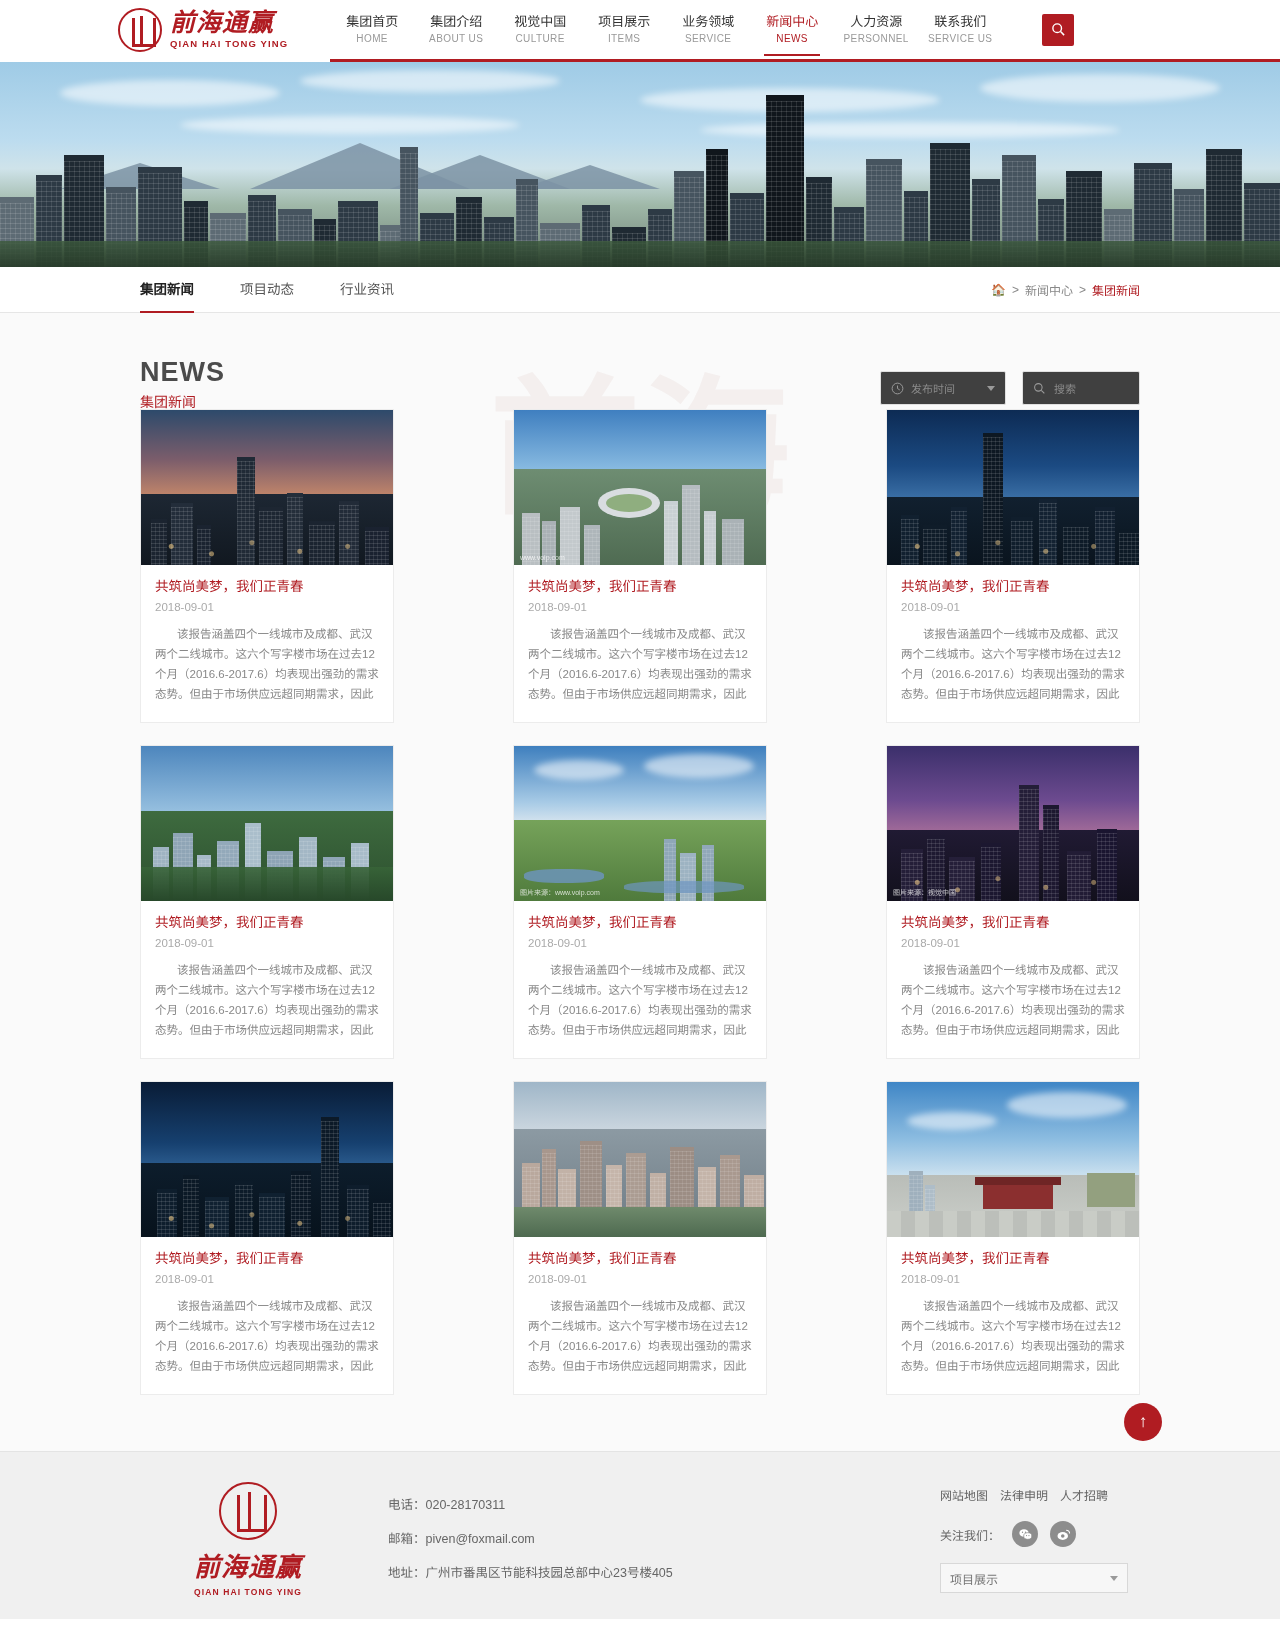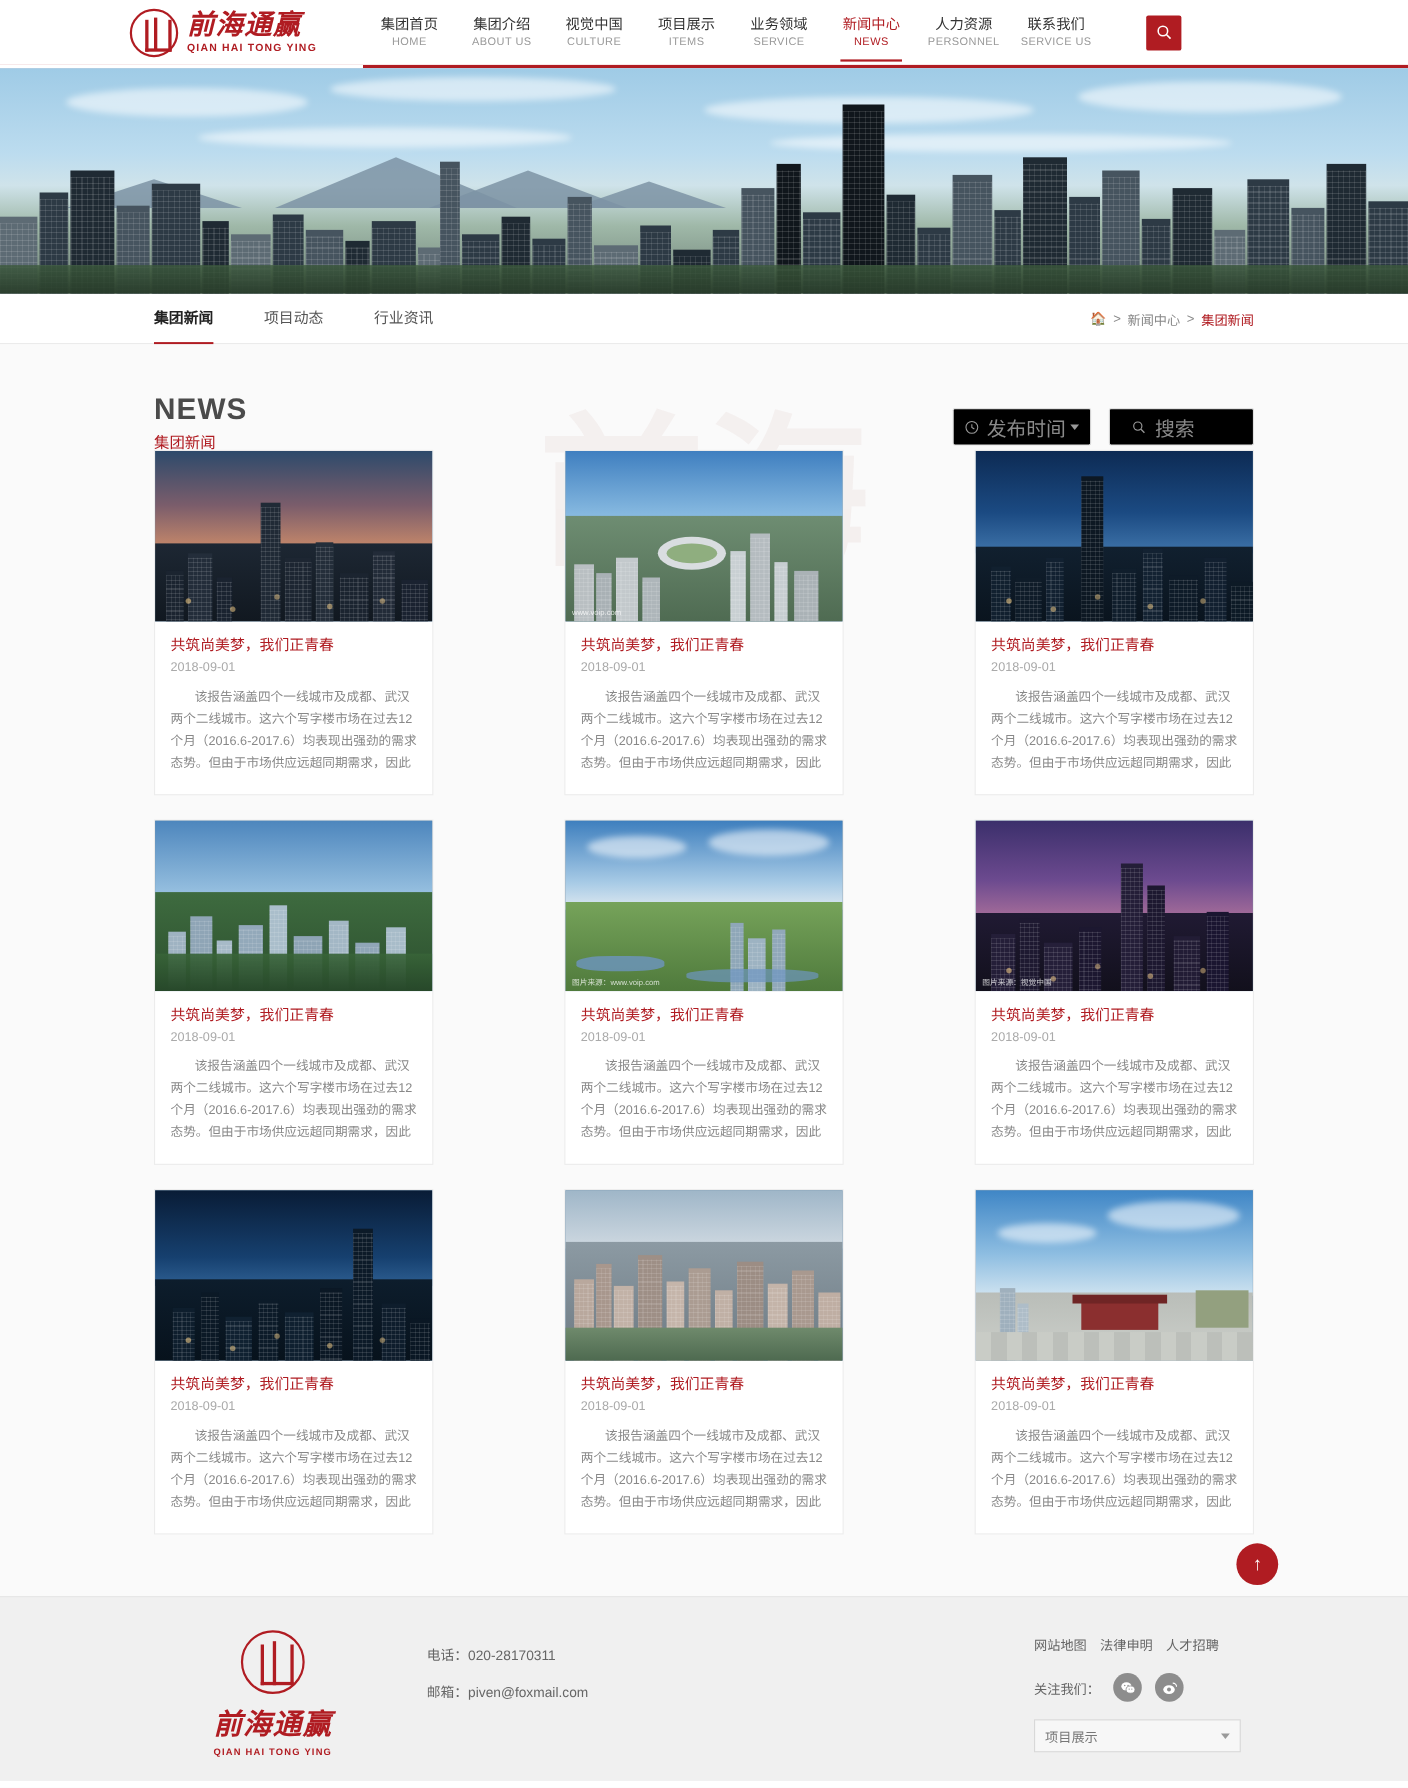--- a/index.html
+++ b/index.html
@@ -228,30 +228,30 @@
   }
   .page-title .cn {
     font-size: 14px;
     color: #b01c22;
     margin-top: 9px;
   }
   .tools { margin-left: auto; display: flex; gap: 16px; align-items: center; padding-bottom: 4px; }
   .select-box, .search-box {
     height: 34px;
     border: 1px solid #e0e0e0;
-    background: #000000;
+    background: #404040;
     display: flex;
     align-items: center;
-    font-size: 18px;
+    font-size: 11px;
     color: #8a8a8a;
     border-radius: 2px;
   }
   .select-box { width: 126px; padding: 0 10px; justify-content: space-between; cursor: pointer; }
   .select-box .left { display: flex; align-items: center; gap: 7px; }
-  .search-box { width: 132px; padding: 0 20px; gap: 8px; cursor: text; }
+  .search-box { width: 118px; padding: 0 10px; gap: 8px; cursor: text; }
   .caret {
     width: 0; height: 0;
     border-left: 4px solid transparent;
     border-right: 4px solid transparent;
     border-top: 5px solid #9a9a9a;
   }
 
   
   .grid {
     display: grid;
@@ -743,20 +743,23 @@
       <div class="logo-en">QIAN HAI TONG YING</div>
     </div>
 
     <div class="f-contact">
       <div>
         <span>电话：</span><span>020-28170311</span>
       </div>
       <div>
         <span>邮箱：</span><span>piven@foxmail.com</span>
       </div>
+      <div>
+        <span>地址：</span><span>广州市番禺区节能科技园总部中心23号楼405</span>
+      </div>
     </div>
 
     <div class="f-right">
       <div class="f-links">
         <span>网站地图</span>
         <span>法律申明</span>
         <span>人才招聘</span>
       </div>
       <div class="f-follow">
         <span class="lbl">关注我们：</span>

